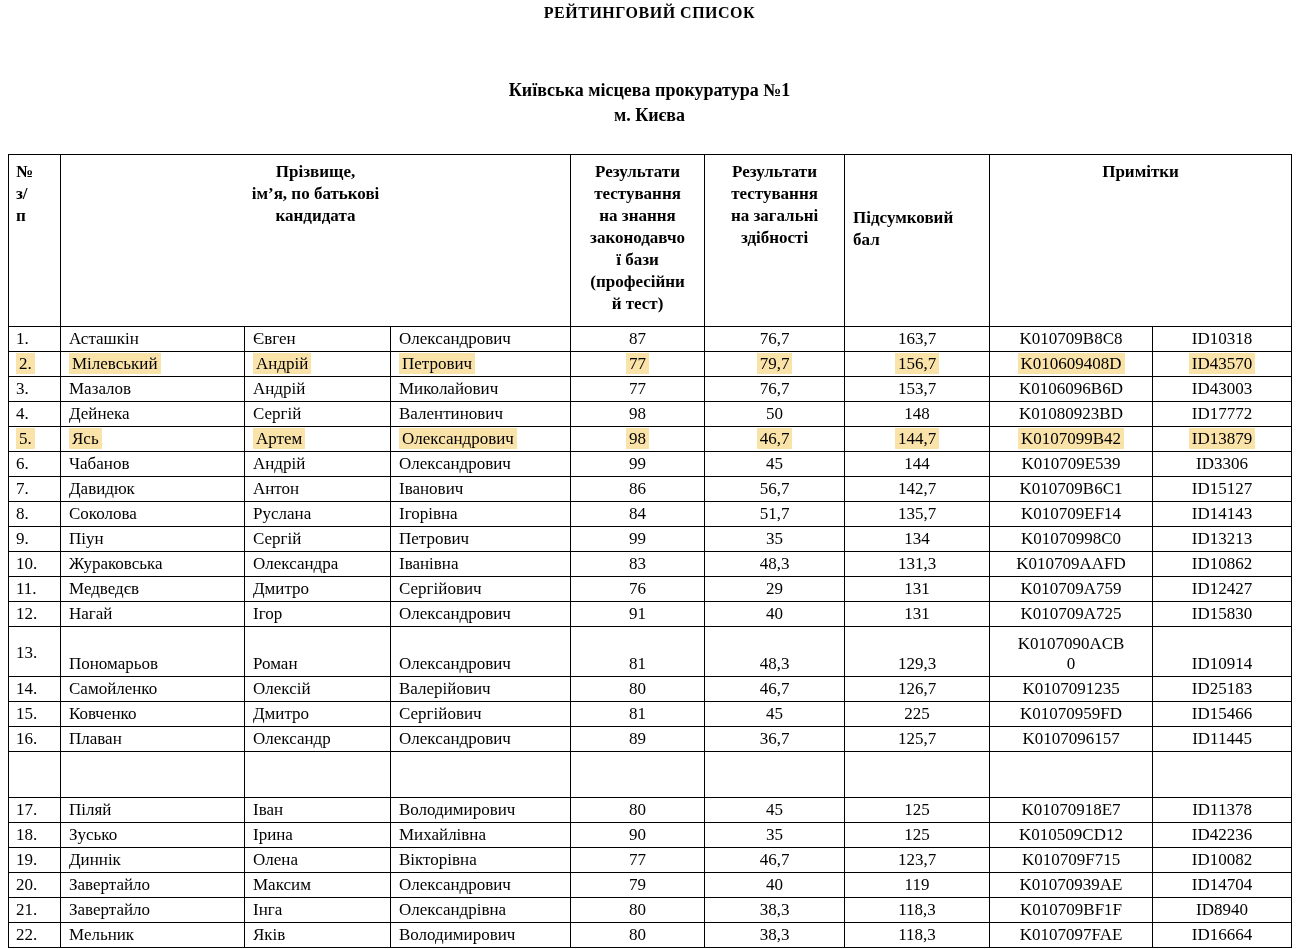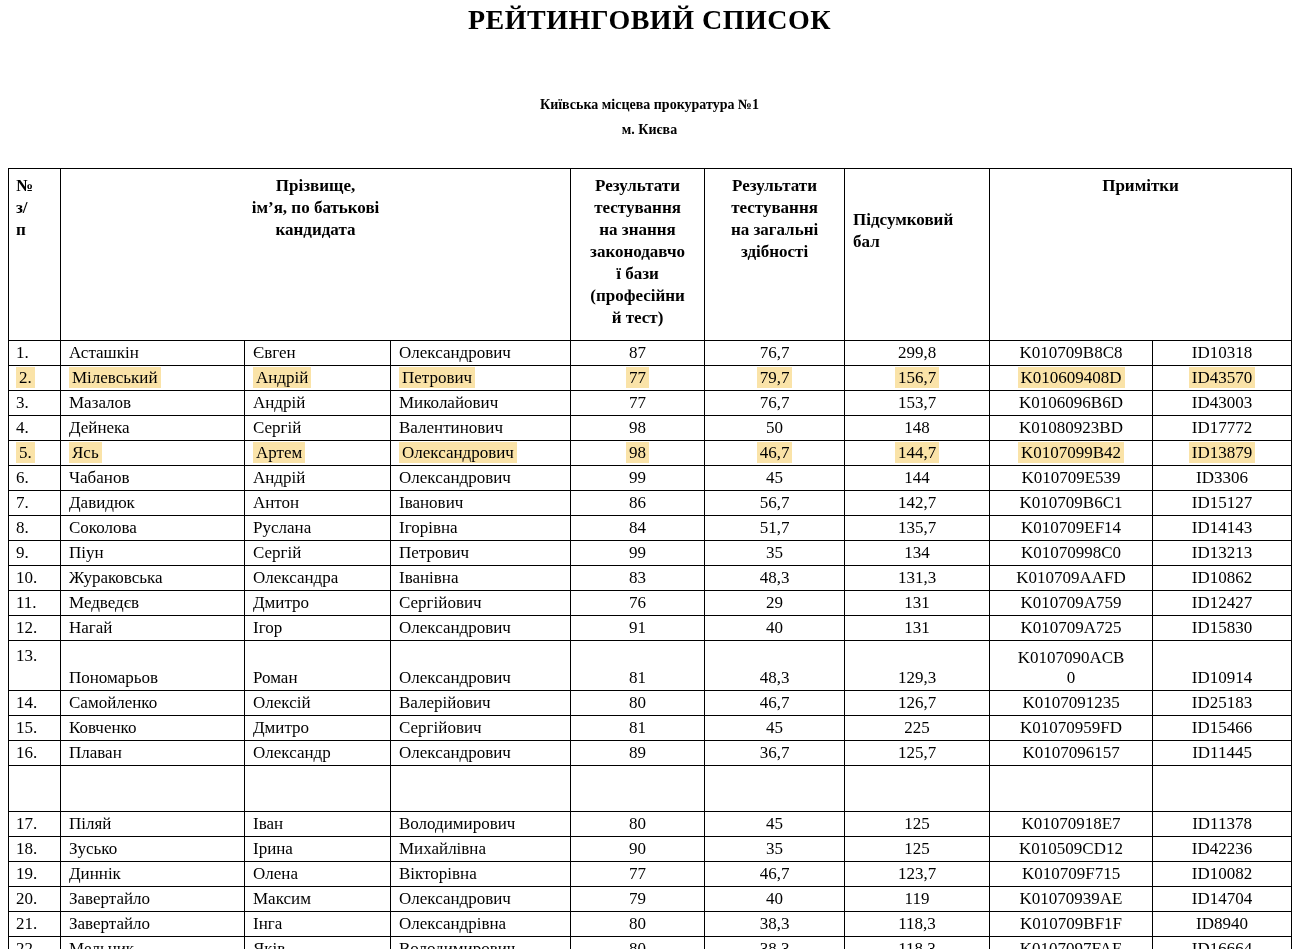--- a/index.html
+++ b/index.html
@@ -11,29 +11,29 @@
     width: 1299px;
   }
   .page {
     width: 1299px;
     height: 949px;
     overflow: hidden;
     background: #ffffff;
   }
   .page-title {
     text-align: center;
-    font-size: 28px;
+    font-size: 16px;
     font-weight: bold;
     margin: 0;
     padding-top: 4px;
     letter-spacing: 0.5px;
   }
   .subtitle {
     text-align: center;
-    font-size: 14px;
+    font-size: 18px;
     font-weight: bold;
     margin-top: 56px;
     line-height: 25px;
   }
   table.rating {
     border-collapse: collapse;
     table-layout: fixed;
     width: 1283px;
     margin: 26px 8px 0 8px;
   }
@@ -45,31 +45,31 @@
   }
   thead tr { height: 172px; }
   th {
     font-weight: bold;
     vertical-align: top;
     white-space: pre-line;
     line-height: 22px;
     padding-top: 6px;
   }
   th.th-num { text-align: left; padding-left: 7px; }
-  th.th-total { text-align: left; padding-left: 8px; padding-top: 40px; }
+  th.th-total { text-align: left; padding-left: 8px; padding-top: 52px; }
   th.th-notes { }
   tbody tr.normal { height: 25px; }
   tbody tr.tall { height: 50px; }
   tbody tr.spacer { height: 46px; }
   td {
     vertical-align: bottom;
     line-height: 20px;
     padding-bottom: 2px;
   }
-  tr.tall td.c-num { vertical-align: top; padding-top: 5px; margin-left: 46px; }
+  tr.tall td.c-num { vertical-align: top; padding-top: 16px; margin-left: 46px; }
   td.c-num { text-align: left; padding-left: 7px; }
   td.c-name { text-align: left; padding-left: 8px; }
   td.c-center { text-align: center; }
   .cell-text { white-space: pre-line; }
   .cell-text.hl {
     background: var(--hl, #fae3a8);
     padding: 1px 3px;
   }
 </style>
 </head>
@@ -121,21 +121,21 @@
       </tr>
     </thead>
     <tbody id="table-body">
         <tr class="normal">
           <td class="c-num"><span class="cell-text">1.</span></td>
           <td class="c-name"><span class="cell-text">Асташкін</span></td>
           <td class="c-name"><span class="cell-text">Євген</span></td>
           <td class="c-name"><span class="cell-text">Олександрович</span></td>
           <td class="c-center"><span class="cell-text">87</span></td>
           <td class="c-center"><span class="cell-text">76,7</span></td>
-          <td class="c-center"><span class="cell-text">299,8</span></td>
+          <td class="c-center"><span class="cell-text">163,7</span></td>
           <td class="c-center"><span class="cell-text">K010709B8C8</span></td>
           <td class="c-center"><span class="cell-text">ID10318</span></td>
         </tr>
         <tr class="normal">
           <td class="c-num"><span class="cell-text hl">2.</span></td>
           <td class="c-name"><span class="cell-text hl">Мілевський</span></td>
           <td class="c-name"><span class="cell-text hl">Андрій</span></td>
           <td class="c-name"><span class="cell-text hl">Петрович</span></td>
           <td class="c-center"><span class="cell-text hl">77</span></td>
           <td class="c-center"><span class="cell-text hl">79,7</span></td>

